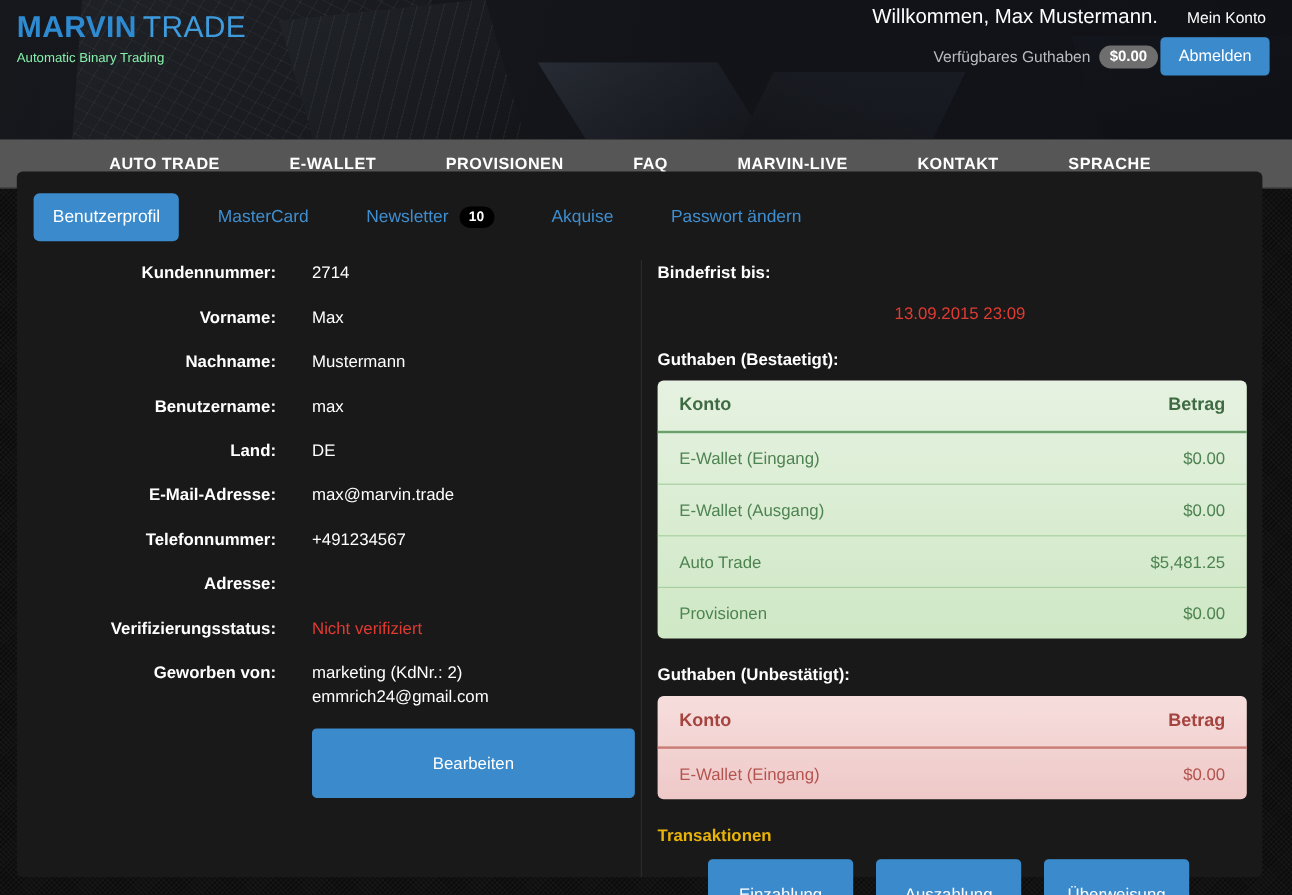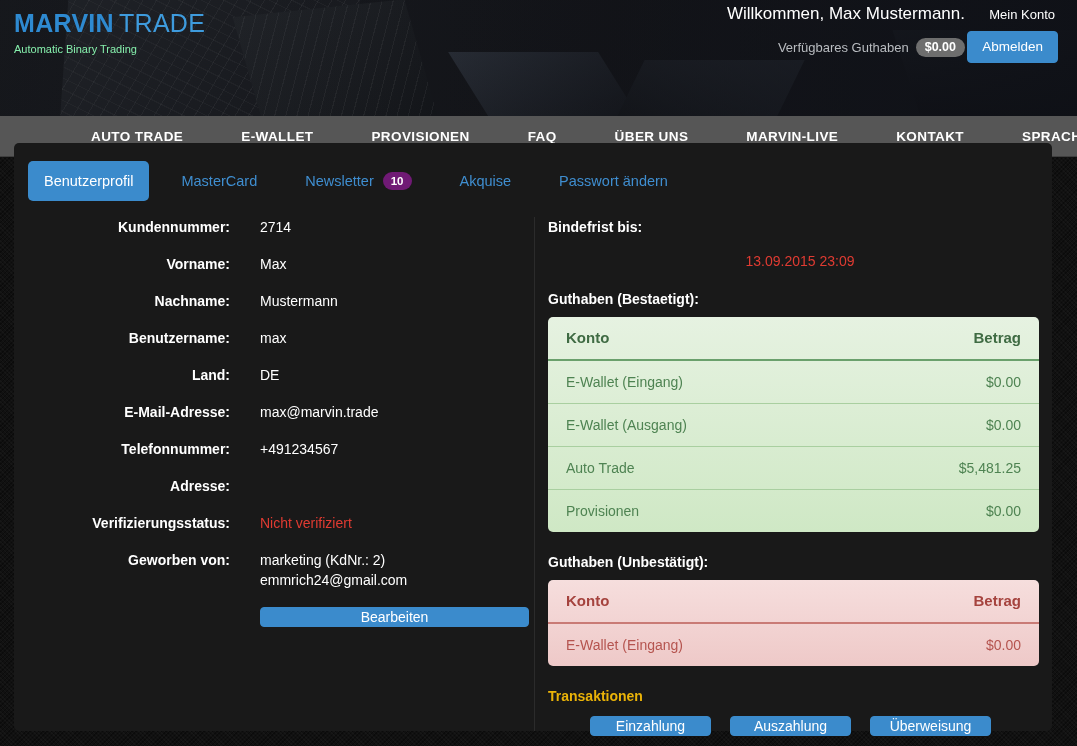--- a/index.html
+++ b/index.html
@@ -203,21 +203,21 @@
     white-space: nowrap;
     display: flex;
     align-items: center;
     gap: 9px;
   }
   .tab.active {
     background: #3b8bcc;
     color: #ffffff;
   }
   .tab-badge {
-    background: #701a75;
+    background: #000000;
     color: #ffffff;
     font-size: 11.5px;
     font-weight: bold;
     border-radius: 9px;
     padding: 2px 8px;
     line-height: 14px;
   }
 
   .columns {
     display: flex;
@@ -264,21 +264,21 @@
     padding-left: 246px;
     padding-right: 5px;
     margin-top: 11px;
   }
   .btn-blue {
     background: #3b8bcc;
     border: 1px solid #3b8bcc;
     border-radius: 4px;
     color: #ffffff;
     font-size: 14px;
-    padding: 0 16px;
+    padding: 19px 16px;
     line-height: 18px;
     cursor: pointer;
     font-family: "Liberation Sans", sans-serif;
     text-align: center;
   }
   .btn-edit { width: 273px; }
 
   .section-label {
     font-size: 14px;
     font-weight: bold;
@@ -375,23 +375,20 @@
   <div class="nav-item">
       <span>E-WALLET</span>
     </div>
   <div class="nav-item">
       <span>PROVISIONEN</span>
     </div>
   <div class="nav-item">
       <span>FAQ</span>
     </div>
   <div class="nav-item">
-      <span>ÜBER UNS</span>
-    </div>
-  <div class="nav-item">
       <span>MARVIN-LIVE</span>
     </div>
   <div class="nav-item">
       <span>KONTAKT</span>
     </div>
   <div class="nav-item">
     <span>SPRACHE</span>
 
   </div>
 </div>

